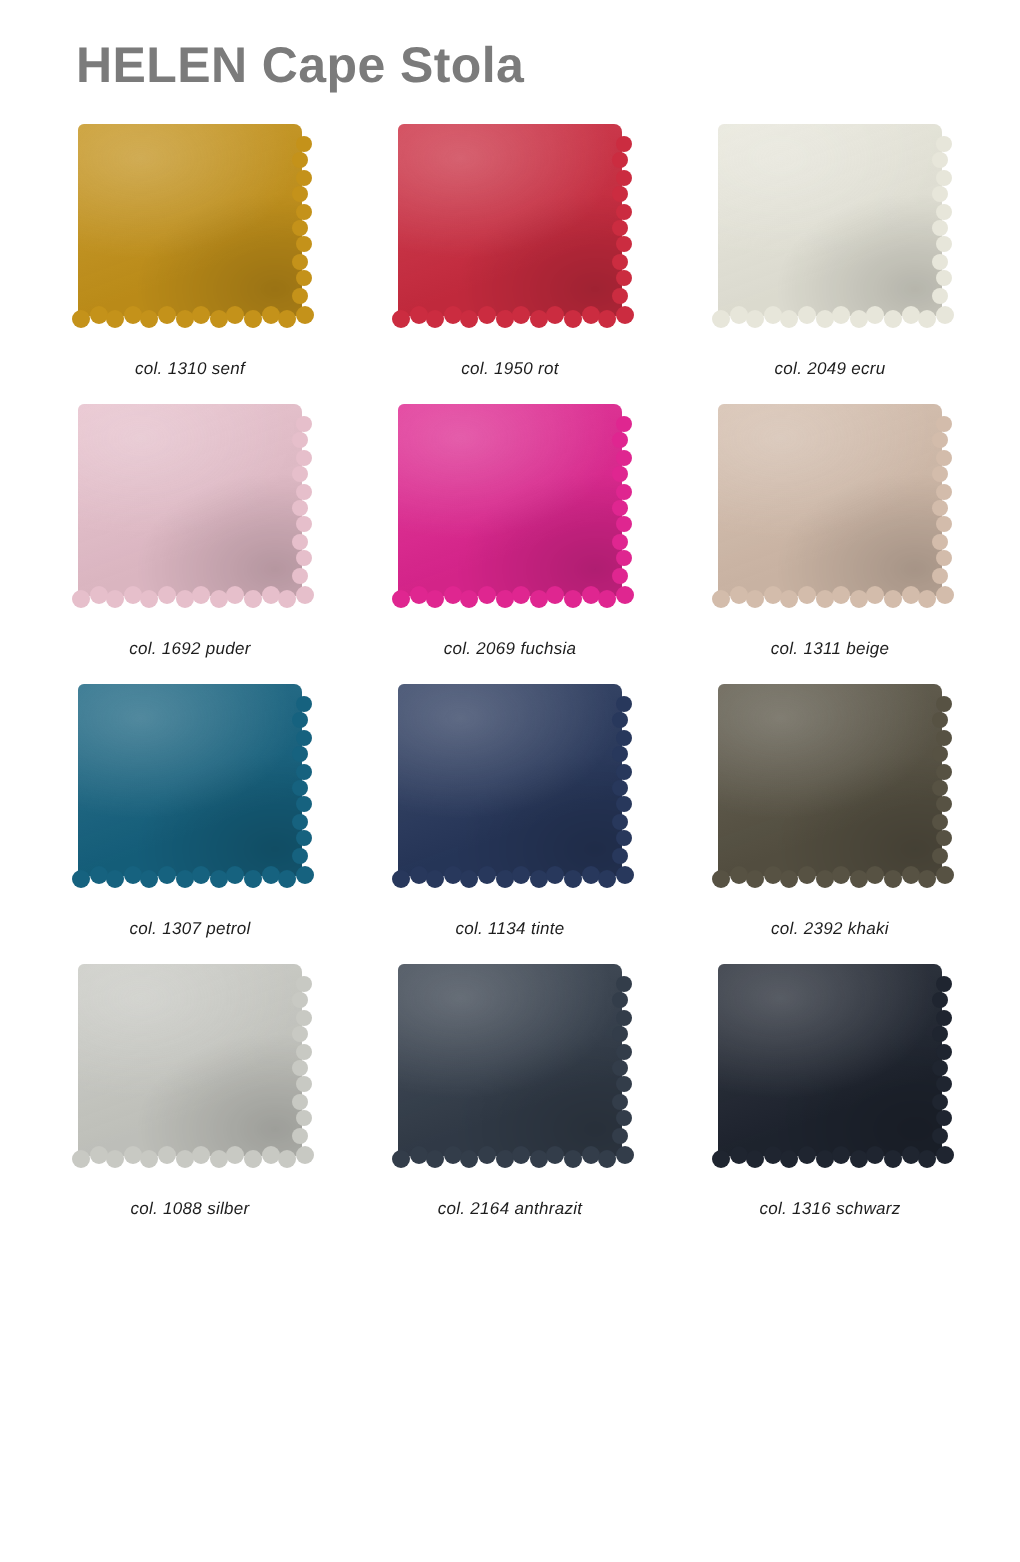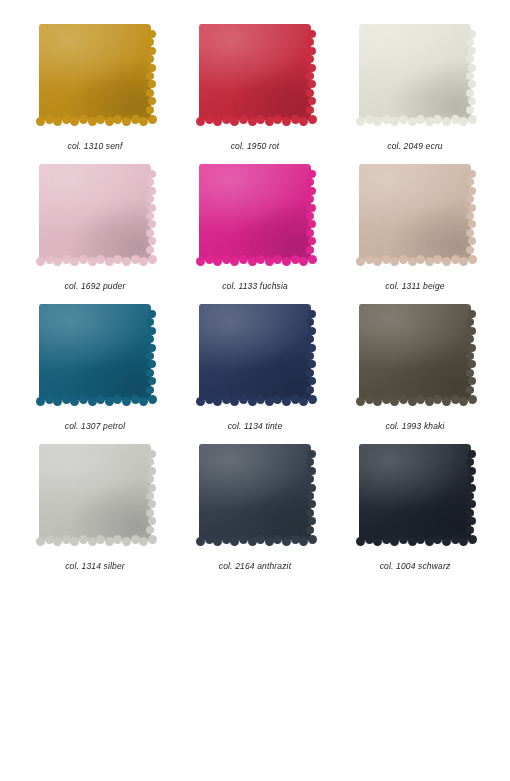--- a/index.html
+++ b/index.html
@@ -135,20 +135,21 @@
   }
 </style>
 </head>
 <body>
 
 <div class="page">
 
   <div class="spec-block">
   </div>
 
+  <div class="title">HELEN Cape Stola</div>
 
   <div class="grid">
       <div class="cell">
         <div class="swatch-wrap">
           <div class="swatch" style="background: rgb(196, 146, 26);">
             <div class="hem">
               <i style="left: 0px; background: rgb(196, 146, 26); bottom: 1px;"></i>
               <i style="left: 8.6px; background: rgb(196, 146, 26); bottom: 3.5px;"></i>
               <i style="left: 17.2px; background: rgb(196, 146, 26); bottom: 1px;"></i>
               <i style="left: 25.8px; background: rgb(196, 146, 26); bottom: 3.5px;"></i>
@@ -310,21 +311,21 @@
               <i style="top: 25.2px; background: rgb(223, 38, 144); right: 2px;"></i>
               <i style="top: 33.6px; background: rgb(223, 38, 144); right: 0px;"></i>
               <i style="top: 42px; background: rgb(223, 38, 144); right: 2px;"></i>
               <i style="top: 50.4px; background: rgb(223, 38, 144); right: 0px;"></i>
               <i style="top: 58.8px; background: rgb(223, 38, 144); right: 2px;"></i>
               <i style="top: 67.2px; background: rgb(223, 38, 144); right: 0px;"></i>
               <i style="top: 75.6px; background: rgb(223, 38, 144); right: 2px;"></i>
             </div>
           </div>
         </div>
-        <div class="caption">col. 1133 fuchsia</div>
+        <div class="caption">col. 2069 fuchsia</div>
       </div>
       <div class="cell">
         <div class="swatch-wrap">
           <div class="swatch" style="background: rgb(211, 188, 171);">
             <div class="hem">
               <i style="left: 0px; background: rgb(211, 188, 171); bottom: 1px;"></i>
               <i style="left: 8.6px; background: rgb(211, 188, 171); bottom: 3.5px;"></i>
               <i style="left: 17.2px; background: rgb(211, 188, 171); bottom: 1px;"></i>
               <i style="left: 25.8px; background: rgb(211, 188, 171); bottom: 3.5px;"></i>
               <i style="left: 34.4px; background: rgb(211, 188, 171); bottom: 1px;"></i>
@@ -450,21 +451,21 @@
               <i style="top: 25.2px; background: rgb(87, 82, 67); right: 2px;"></i>
               <i style="top: 33.6px; background: rgb(87, 82, 67); right: 0px;"></i>
               <i style="top: 42px; background: rgb(87, 82, 67); right: 2px;"></i>
               <i style="top: 50.4px; background: rgb(87, 82, 67); right: 0px;"></i>
               <i style="top: 58.8px; background: rgb(87, 82, 67); right: 2px;"></i>
               <i style="top: 67.2px; background: rgb(87, 82, 67); right: 0px;"></i>
               <i style="top: 75.6px; background: rgb(87, 82, 67); right: 2px;"></i>
             </div>
           </div>
         </div>
-        <div class="caption">col. 1993 khaki</div>
+        <div class="caption">col. 2392 khaki</div>
       </div>
       <div class="cell">
         <div class="swatch-wrap">
           <div class="swatch" style="background: rgb(200, 201, 195);">
             <div class="hem">
               <i style="left: 0px; background: rgb(200, 201, 195); bottom: 1px;"></i>
               <i style="left: 8.6px; background: rgb(200, 201, 195); bottom: 3.5px;"></i>
               <i style="left: 17.2px; background: rgb(200, 201, 195); bottom: 1px;"></i>
               <i style="left: 25.8px; background: rgb(200, 201, 195); bottom: 3.5px;"></i>
               <i style="left: 34.4px; background: rgb(200, 201, 195); bottom: 1px;"></i>
@@ -485,21 +486,21 @@
               <i style="top: 25.2px; background: rgb(200, 201, 195); right: 2px;"></i>
               <i style="top: 33.6px; background: rgb(200, 201, 195); right: 0px;"></i>
               <i style="top: 42px; background: rgb(200, 201, 195); right: 2px;"></i>
               <i style="top: 50.4px; background: rgb(200, 201, 195); right: 0px;"></i>
               <i style="top: 58.8px; background: rgb(200, 201, 195); right: 2px;"></i>
               <i style="top: 67.2px; background: rgb(200, 201, 195); right: 0px;"></i>
               <i style="top: 75.6px; background: rgb(200, 201, 195); right: 2px;"></i>
             </div>
           </div>
         </div>
-        <div class="caption">col. 1314 silber</div>
+        <div class="caption">col. 1088 silber</div>
       </div>
       <div class="cell">
         <div class="swatch-wrap">
           <div class="swatch" style="background: rgb(51, 61, 74);">
             <div class="hem">
               <i style="left: 0px; background: rgb(51, 61, 74); bottom: 1px;"></i>
               <i style="left: 8.6px; background: rgb(51, 61, 74); bottom: 3.5px;"></i>
               <i style="left: 17.2px; background: rgb(51, 61, 74); bottom: 1px;"></i>
               <i style="left: 25.8px; background: rgb(51, 61, 74); bottom: 3.5px;"></i>
               <i style="left: 34.4px; background: rgb(51, 61, 74); bottom: 1px;"></i>
@@ -555,17 +556,17 @@
               <i style="top: 25.2px; background: rgb(31, 37, 48); right: 2px;"></i>
               <i style="top: 33.6px; background: rgb(31, 37, 48); right: 0px;"></i>
               <i style="top: 42px; background: rgb(31, 37, 48); right: 2px;"></i>
               <i style="top: 50.4px; background: rgb(31, 37, 48); right: 0px;"></i>
               <i style="top: 58.8px; background: rgb(31, 37, 48); right: 2px;"></i>
               <i style="top: 67.2px; background: rgb(31, 37, 48); right: 0px;"></i>
               <i style="top: 75.6px; background: rgb(31, 37, 48); right: 2px;"></i>
             </div>
           </div>
         </div>
-        <div class="caption">col. 1004 schwarz</div>
+        <div class="caption">col. 1316 schwarz</div>
       </div>
     </div>
 
 </div>
 
 </body></html>

